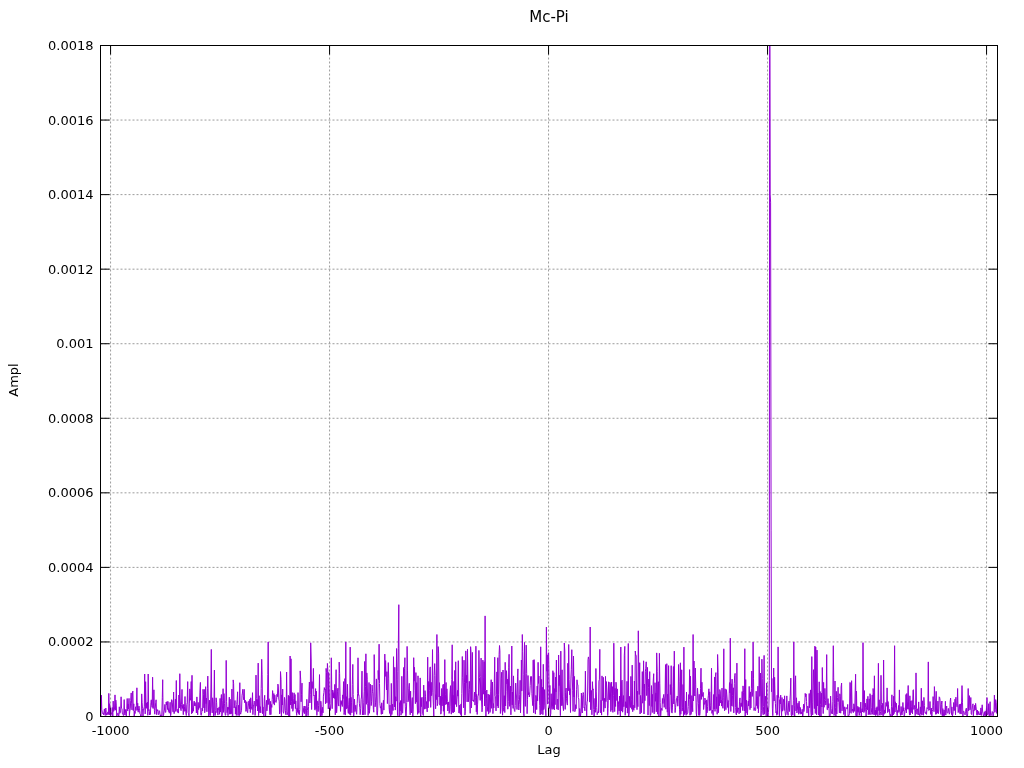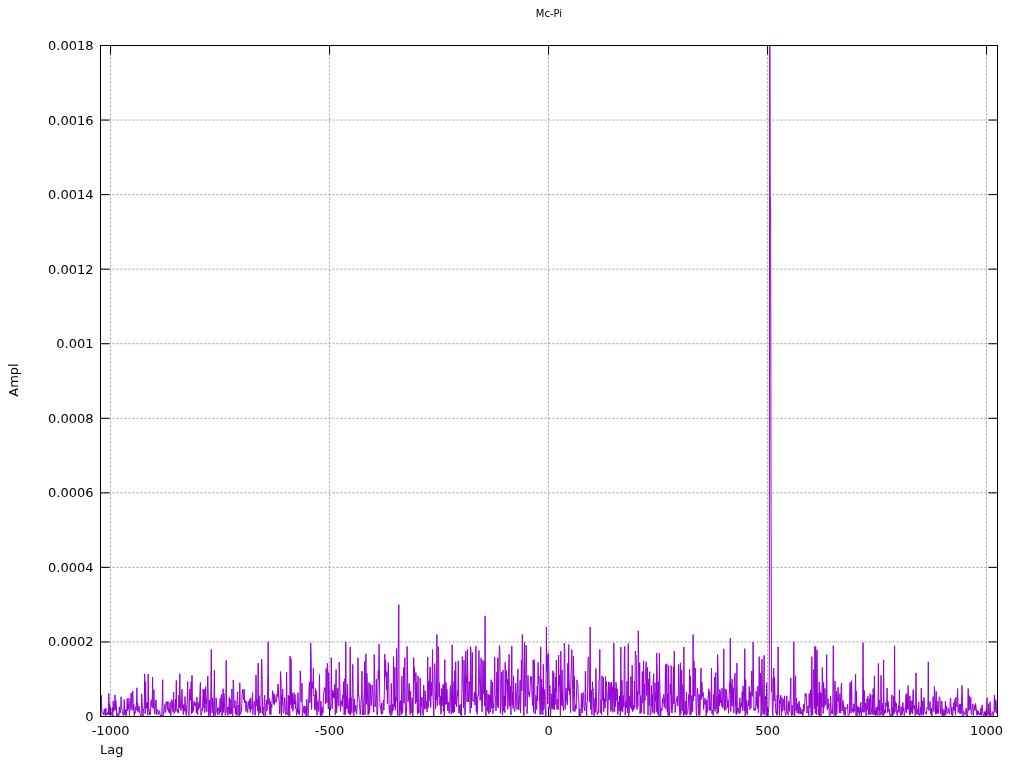--- a/index.html
+++ b/index.html
@@ -1,19 +1,19 @@
 <!DOCTYPE html>
 <html><head>
 <meta charset="utf-8">
 <style>
   html,body{margin:0;padding:0;background:#ffffff;width:1024px;height:768px;overflow:hidden;}
   body{font-family:"DejaVu Sans","Liberation Sans",sans-serif;color:#000;}
   .figure{position:absolute;left:0;top:0;width:1024px;height:768px;}
-  .title{position:absolute;left:100px;top:8px;width:898px;text-align:center;font-size:10px;}
-  .xlabel{position:absolute;left:100px;top:742px;width:898px;text-align:left;font-size:13px;}
+  .title{position:absolute;left:100px;top:8px;width:898px;text-align:center;font-size:15px;}
+  .xlabel{position:absolute;left:100px;top:742px;width:898px;text-align:center;font-size:13px;}
   .ylabel{position:absolute;left:13px;top:380px;font-size:13px;transform:translate(-50%,-50%) rotate(-90deg);white-space:nowrap;}
   svg{position:absolute;left:0;top:0;}
   .grid{stroke-width:1;stroke-dasharray:2 2;fill:none;}
   .tick{stroke:#000;stroke-width:1;}
   .ticklabel{font-size:13px;fill:#000;}
   .border{fill:none;stroke:#000;stroke-width:1;}
   .series{fill:none;stroke-width:1;}
 </style>
 </head>
 <body>

